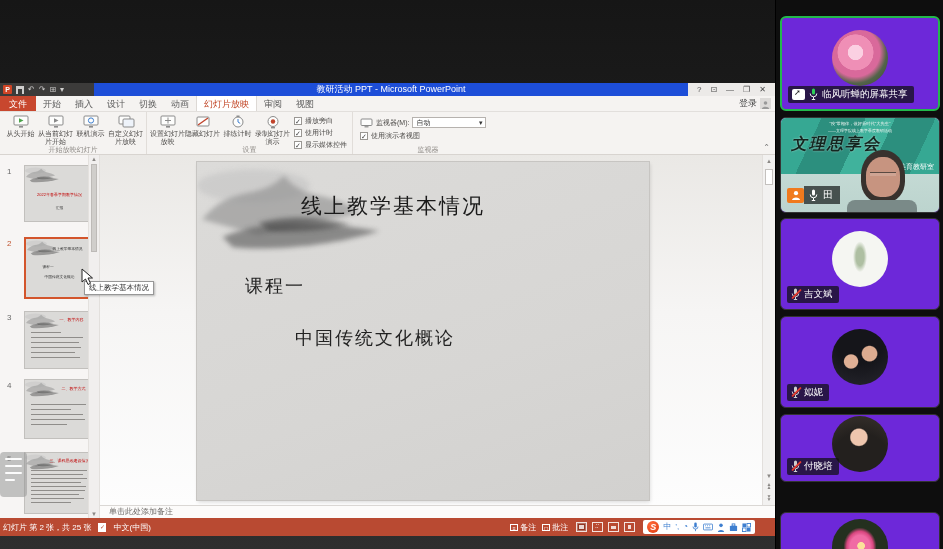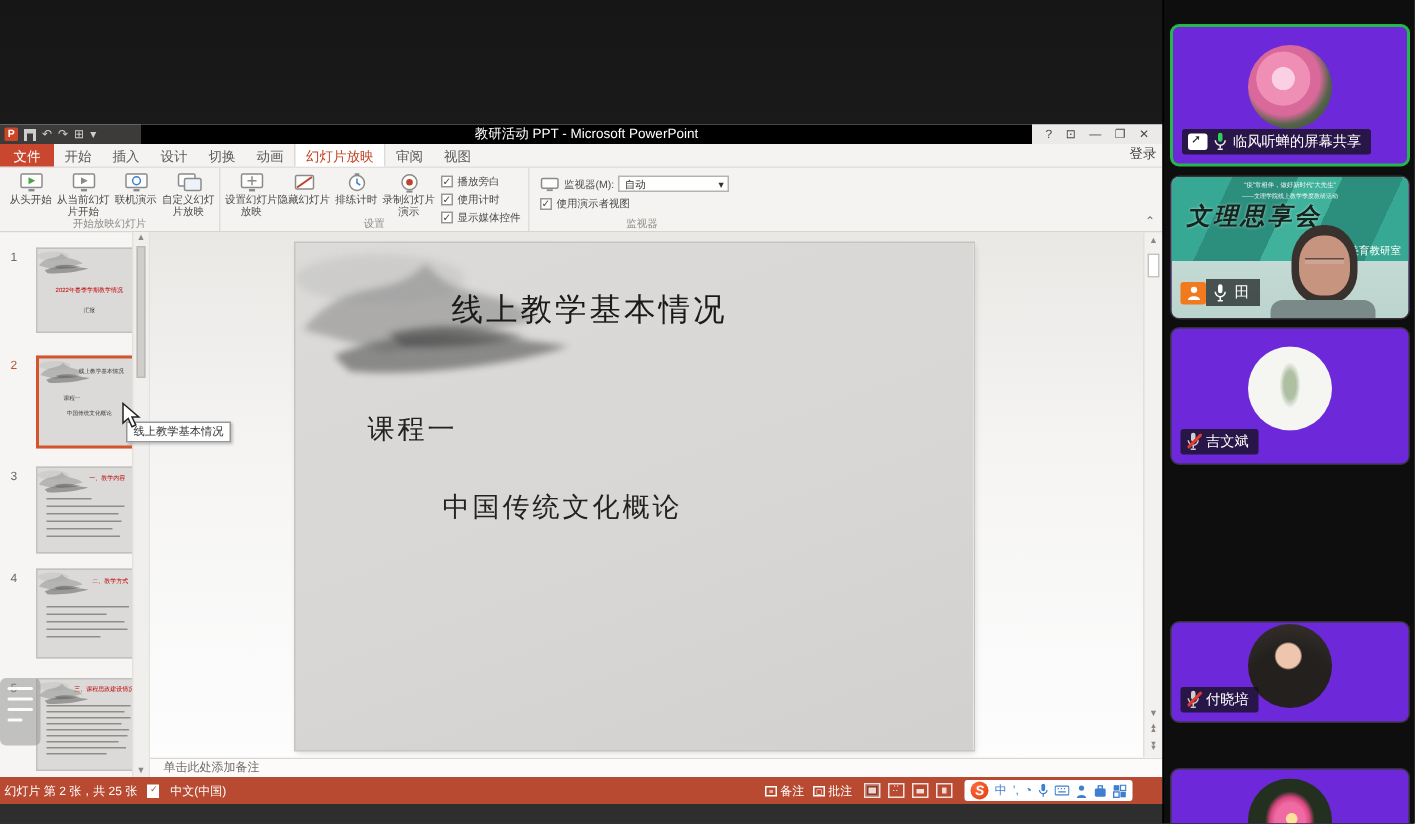--- a/index.html
+++ b/index.html
@@ -17,33 +17,33 @@
   .ppt { position:absolute; left:0; top:83px; width:775px; height:453px; background:#fff; }
 
   
   .ptitle { position:absolute; left:0; top:0; width:775px; height:13px; display:flex; }
   .qat { width:94px; background:#3c3b3a; display:flex; align-items:center; gap:4px; padding-left:3px; }
   .qicon { font-size:8px; color:#cfcecd; line-height:9px; }
   .pplogo { width:9px; height:9px; background:#cf4425; color:#fff; font-size:7px; font-weight:bold;
     text-align:center; line-height:9px; border-radius:1px; }
   .saveic { width:8px; height:8px; background:#cfcecd; position:relative; }
   .saveic:after { content:""; position:absolute; left:2px; top:3px; width:4px; height:5px; background:#3c3b3a; }
-  .tbar { flex:1; background:#000000; color:#fff; font-size:9px; line-height:13px; text-align:center;
+  .tbar { flex:1; background:#1d4ed8; color:#fff; font-size:9px; line-height:13px; text-align:center;
     white-space:nowrap; overflow:hidden; }
   .wctrl { width:87px; background:#eceae8; display:flex; align-items:center; justify-content:space-evenly;
     color:#4a4a4a; font-size:8px; }
   .wctrl span { line-height:13px; }
 
   
   .menubar { position:absolute; left:0; top:13px; width:775px; height:16px; background:#f5f3f1;
     display:flex; align-items:stretch; font-size:9px; color:#5a5a5a; border-bottom:1px solid #e2dfdc; }
   .tab { padding:0 7px; line-height:16px; white-space:nowrap; }
   .tab-file { background:#c8472e; color:#fff; padding:0 9px; }
   .tab-sel { background:#fff; color:#c14424; border-left:1px solid #ddd9d5; border-right:1px solid #ddd9d5; }
-  .signin { margin-left:auto; display:flex; align-items:center; gap:3px; padding-right:4px; color:#444;flex-direction:column; }
+  .signin { margin-left:auto; display:flex; align-items:center; gap:3px; padding-right:4px; color:#444; }
   .avbox { width:11px; height:11px; background:#dcdad8; display:flex; align-items:flex-end; justify-content:center; }
 
   
   .ribbon { position:absolute; left:0; top:29px; width:775px; height:43px; background:#f5f3f1;
     border-bottom:1px solid #d8d4d0; display:flex; }
   .rgroup { position:relative; display:flex; align-items:flex-start; padding:2px 3px 10px 3px;
     border-right:1px solid #e1ddd9; }
   .glabel { position:absolute; bottom:0; left:0; right:0; text-align:center; font-size:7px; color:#8f8b87;
     line-height:9px; white-space:nowrap; }
   .rbtn { width:35px; display:flex; flex-direction:column; align-items:center; font-size:7px; color:#4c4a48;
@@ -594,20 +594,35 @@
                   <line x1="4.5" y1="9" x2="4.5" y2="11" stroke="#fff"></line>
                   <line x1="2.8" y1="11.5" x2="6.2" y2="11.5" stroke="#fff"></line>
                 </svg>
             </span>
             <span>田</span>
           </span>
         </div>
       </div>
     </div>
 
+    <div class="tile" style="top:316px;height:92px">
+      <div class="avatar av-two"></div>
+      <div class="tlabel">
+        <span class="micwrap">
+          <svg width="9" height="13" viewBox="0 0 9 13">
+              <rect x="3" y="0.5" width="3" height="6" rx="1.5" fill="#cfcfcf"></rect>
+              <path d="M1.2 5.5a3.3 3.3 0 0 0 6.6 0" fill="none" stroke="#cfcfcf"></path>
+              <line x1="4.5" y1="9" x2="4.5" y2="11" stroke="#cfcfcf"></line>
+              <line x1="2.8" y1="11.5" x2="6.2" y2="11.5" stroke="#cfcfcf"></line>
+            </svg>
+          <span class="slash"></span>
+        </span>
+        <span>姒妮</span>
+      </div>
+    </div>
 
     <div class="tile" style="top:414px;height:68px">
       <div class="avatar av-kid"></div>
       <div class="tlabel">
         <span class="micwrap">
           <svg width="9" height="13" viewBox="0 0 9 13">
               <rect x="3" y="0.5" width="3" height="6" rx="1.5" fill="#cfcfcf"></rect>
               <path d="M1.2 5.5a3.3 3.3 0 0 0 6.6 0" fill="none" stroke="#cfcfcf"></path>
               <line x1="4.5" y1="9" x2="4.5" y2="11" stroke="#cfcfcf"></line>
               <line x1="2.8" y1="11.5" x2="6.2" y2="11.5" stroke="#cfcfcf"></line>

